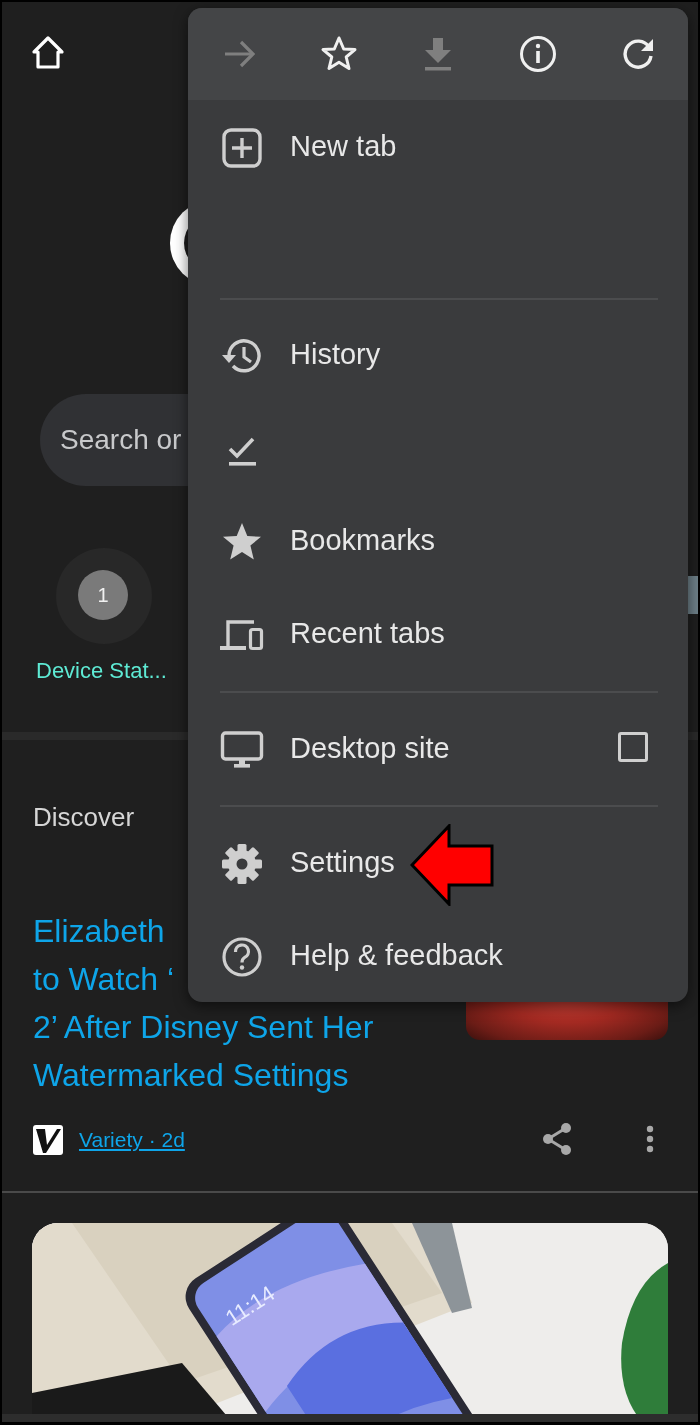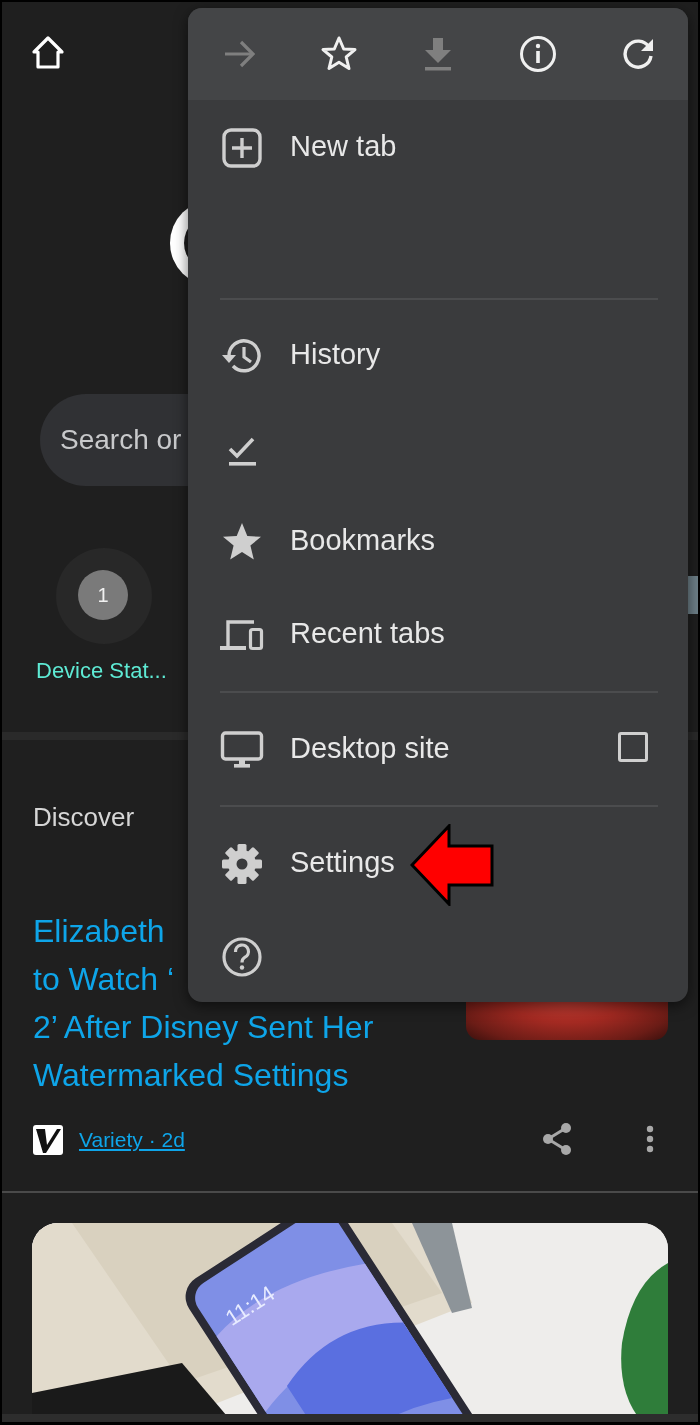--- a/index.html
+++ b/index.html
@@ -276,19 +276,20 @@
       </svg>
       <span class="mi-label">Settings</span>
     </div>
 
     <div class="menu-item" style="top:903px;">
       <svg class="mi-icon" viewBox="0 0 44 44">
         <circle cx="22" cy="22" r="18" fill="none" stroke="#cfcfcf" stroke-width="3.2"></circle>
         <path d="M15.5 17 A6.5 6.5 0 1 1 24.5 22.5 Q22 24 22 27.5" fill="none" stroke="#cfcfcf" stroke-width="3.2"></path>
         <circle cx="22" cy="32.5" r="2.2" fill="#cfcfcf"></circle>
       </svg>
+      <span class="mi-label">Help &amp; feedback</span>
     </div>
   </div>
 
   <svg class="red-arrow" viewBox="0 0 86 82">
     <polygon points="2,41 39,2 39,22 82,22 82,61 39,61 39,80" fill="#ff0000" stroke="#000" stroke-width="3" stroke-linejoin="miter"></polygon>
   </svg>
 </div>
 
 </body></html>

